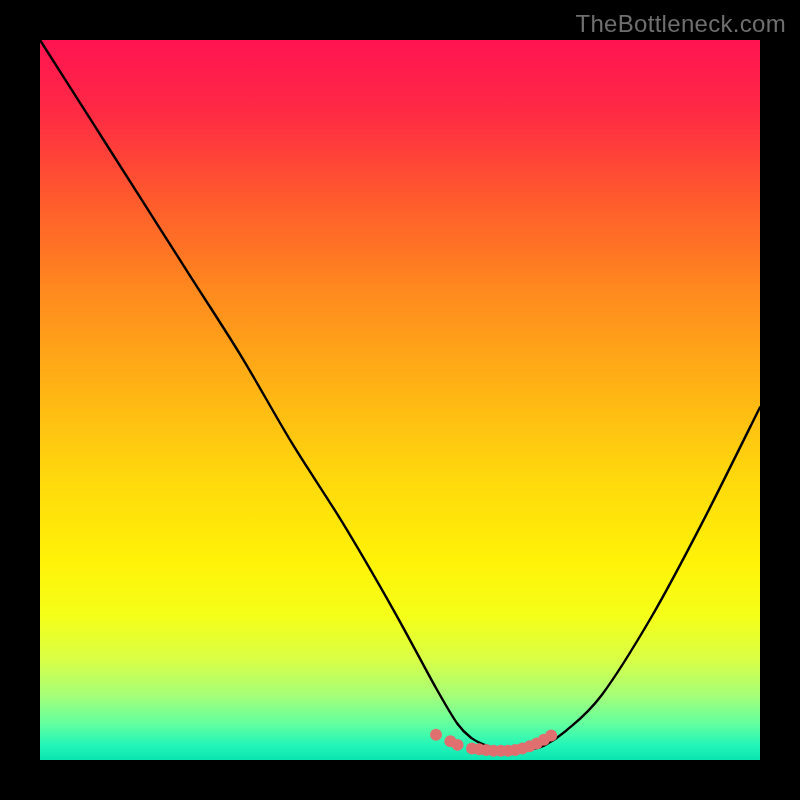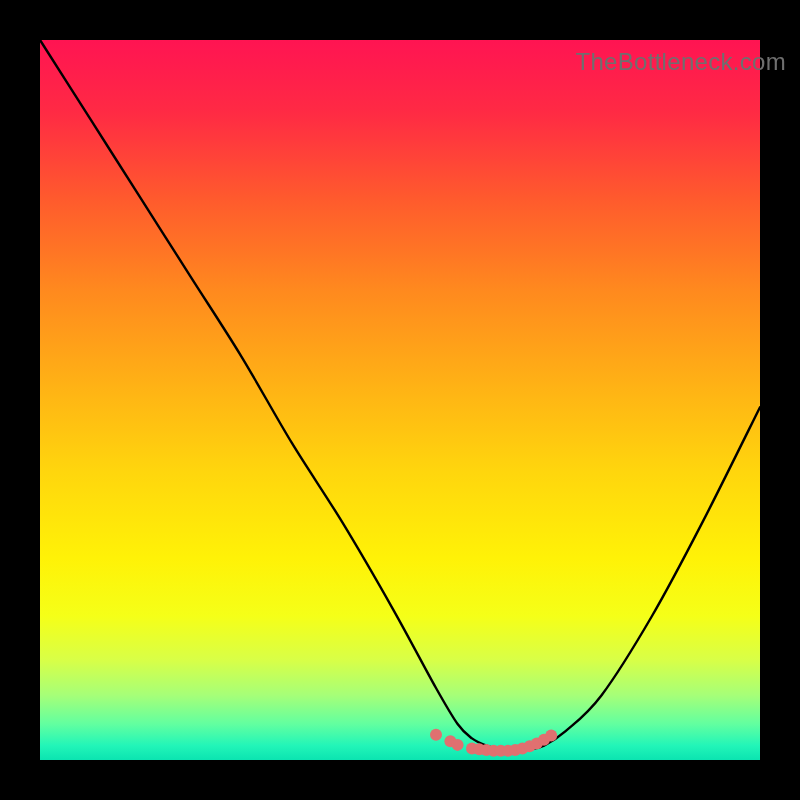--- a/index.html
+++ b/index.html
@@ -51,21 +51,20 @@
 
   .watermark {
     position: absolute;
     top: 10px;
     right: 14px;
     color: #6f6f6f;
     font-size: 24px;
     font-weight: 500;
     letter-spacing: 0.3px;
     z-index: 5;
-    margin-top: 38px;
   }
 
   svg.curve {
     position: absolute;
     left: 0;
     top: 0;
     width: 720px;
     height: 720px;
     overflow: visible;
   }

